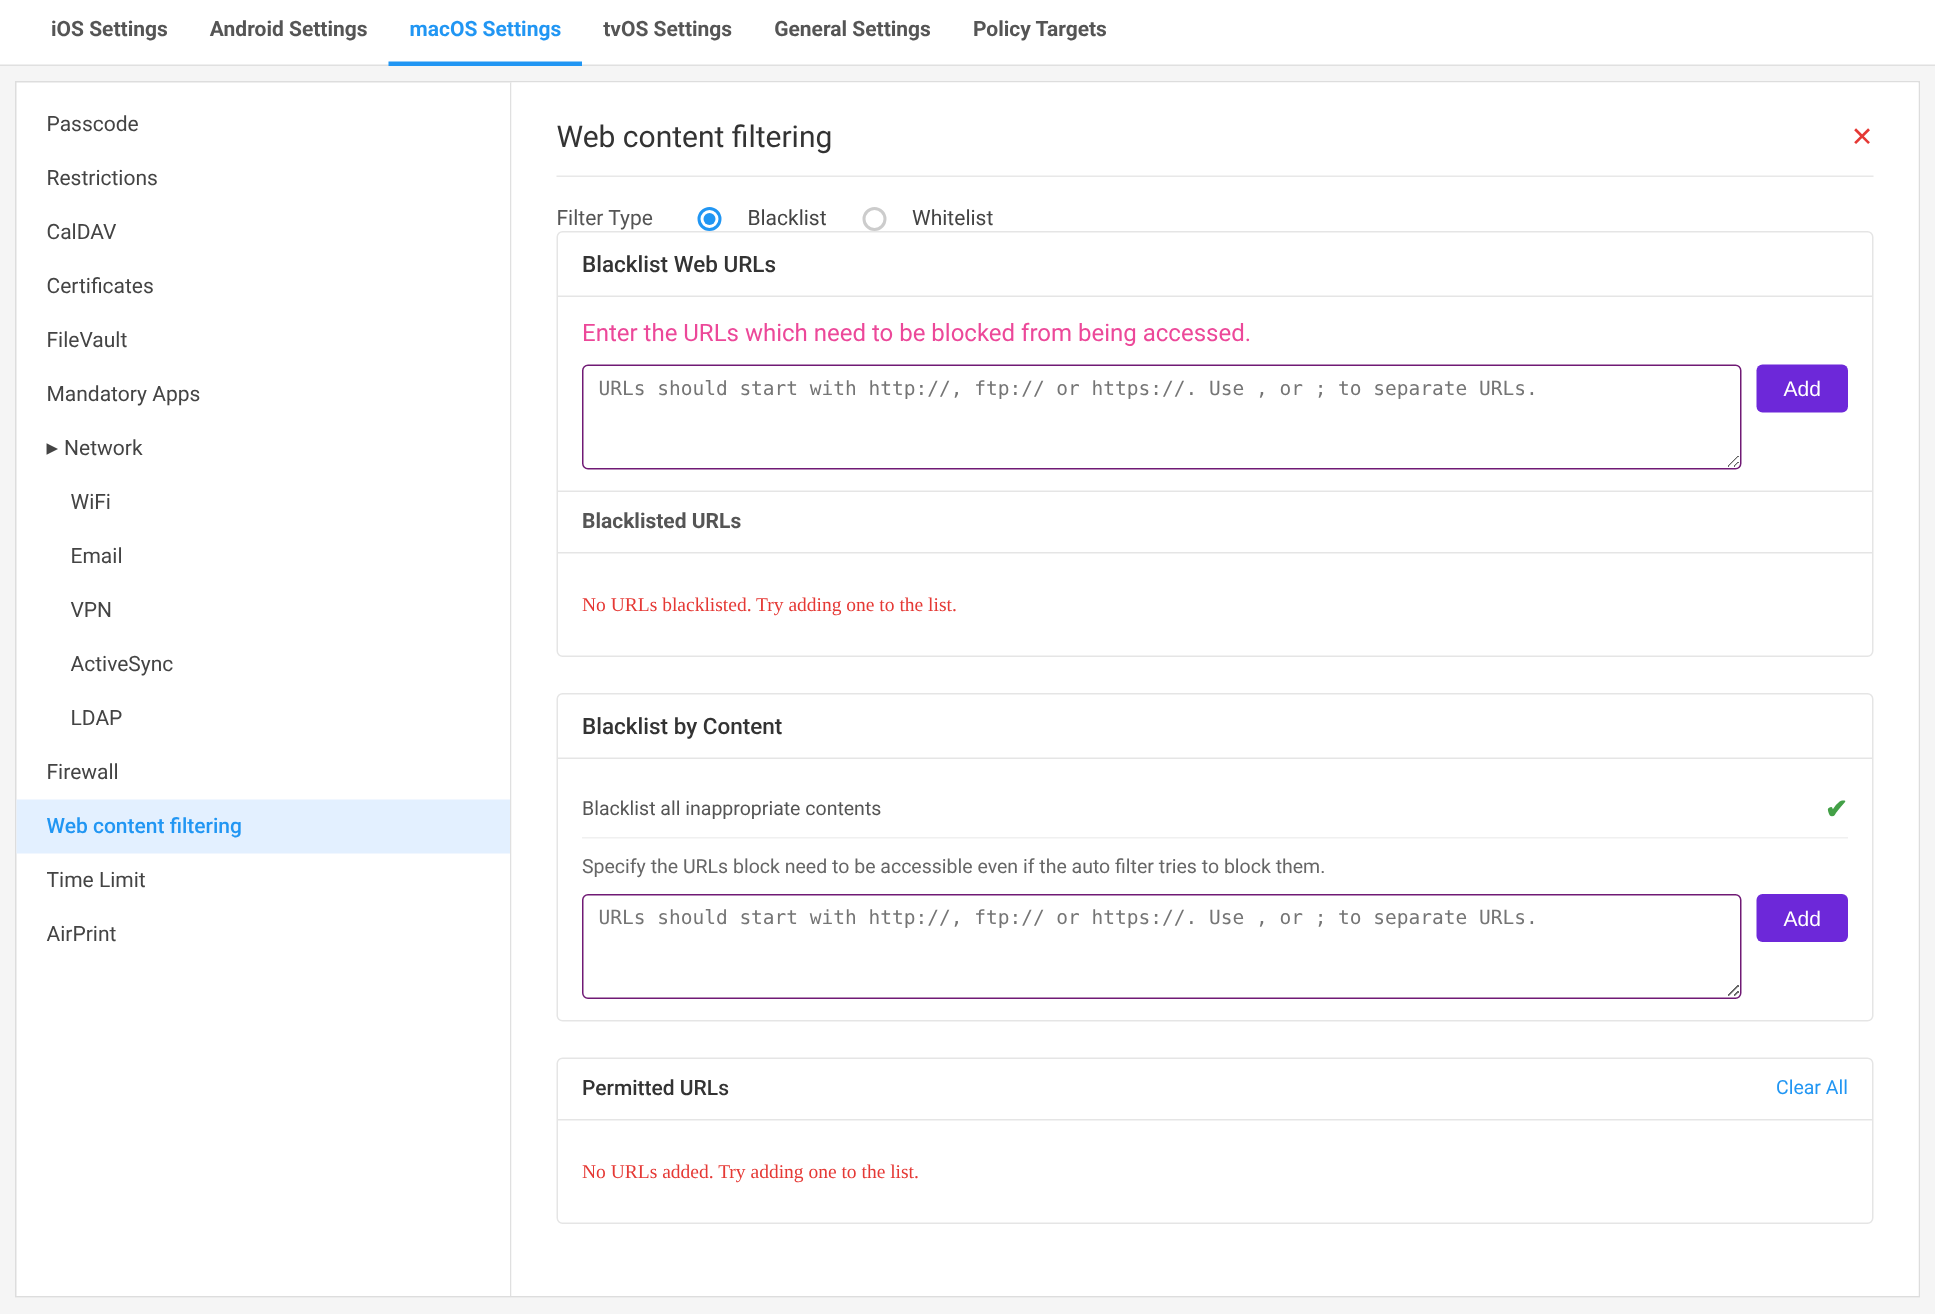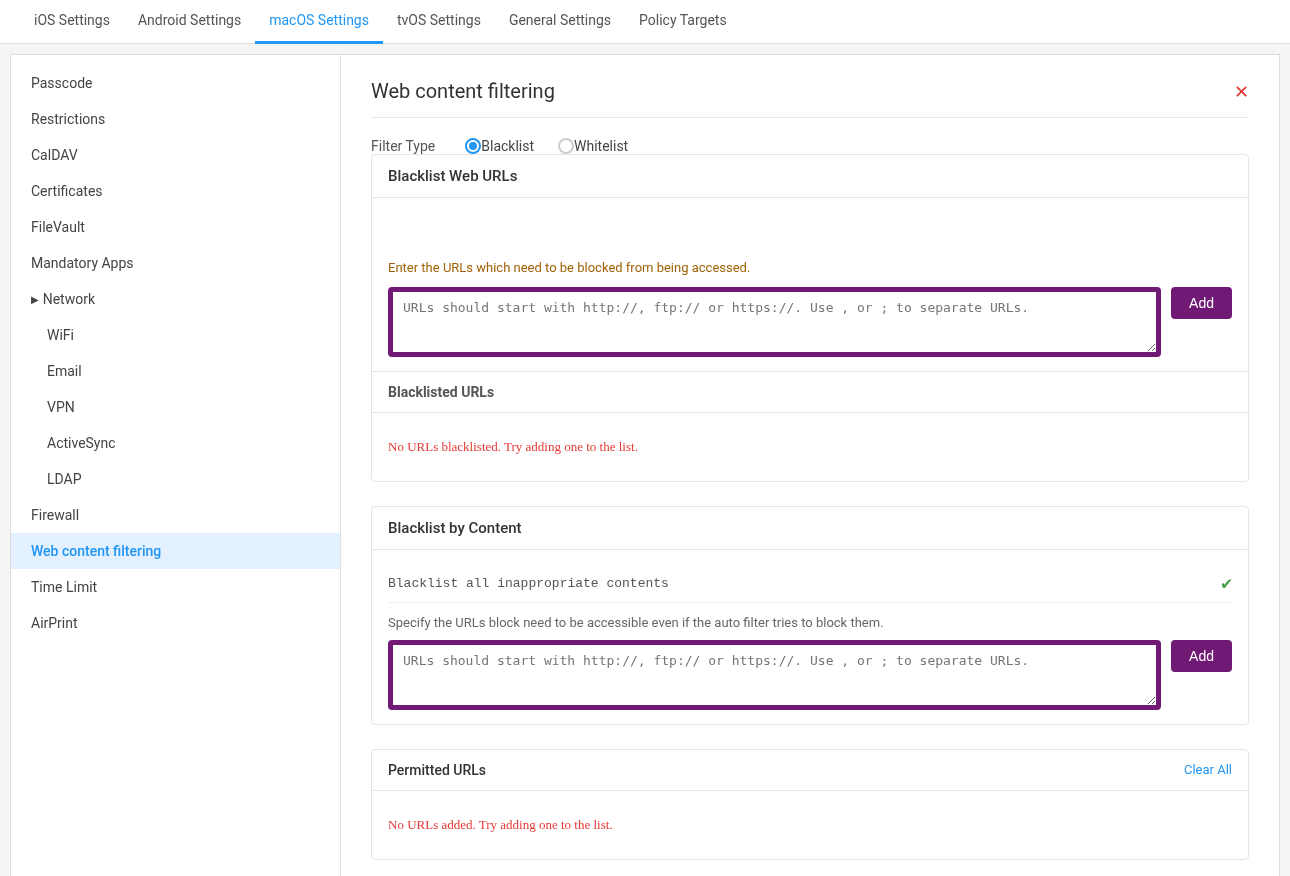--- a/index.html
+++ b/index.html
@@ -1,20 +1,20 @@
 <!DOCTYPE html>
 <html><head>
   <meta charset="utf-8">
   <style>
     * { box-sizing: border-box; margin: 0; padding: 0; }
     body { font-family: -apple-system, BlinkMacSystemFont, 'Segoe UI', Roboto, sans-serif; font-size: 14px; color: #333; background: #f5f5f5; }
 
     
     .top-nav { background: #fff; border-bottom: 1px solid #e0e0e0; display: flex; align-items: center; padding: 0 20px; height: 44px; }
-    .top-nav a { text-decoration: none; color: #555; padding: 0 14px; height: 44px; display: flex; align-items: center; font-size: 14px; border-bottom: 3px solid transparent; }
+    .top-nav a { text-decoration: none; color: #555; padding: 0 14px; height: 44px; display: flex; align-items: center; font-size: 14px; border-bottom: 3px solid transparent; font-weight: bold; }
     .top-nav a.active { color: #2196f3; border-bottom: 3px solid #2196f3; }
 
     
     .main-layout { display: flex; min-height: 780px; background: #fff; margin: 10px; border: 1px solid #ddd; }
 
     
     .sidebar { width: 330px; border-right: 1px solid #e0e0e0; padding: 10px 0; flex-shrink: 0; }
     .sidebar-item { padding: 10px 20px; cursor: pointer; color: #444; font-size: 14px; }
     .sidebar-item.active { background: #e3f0ff; color: #2196f3; font-weight: 500; }
     .sidebar-item.sub { padding-left: 36px; }
@@ -26,38 +26,38 @@
 
     
     .panel-header { display: flex; justify-content: space-between; align-items: center; margin-bottom: 20px; padding-bottom: 14px; border-bottom: 1px solid #e8e8e8; }
     .panel-title { font-size: 20px; font-weight: 400; color: #333; }
     .close-btn { color: #e53935; font-size: 18px; cursor: pointer; }
 
     
     .filter-type-row { display: flex; align-items: flex-start; gap: 30px; }
     .filter-type-label { color: #555; font-size: 14px; }
     .radio-group { display: flex; align-items: center; gap: 24px; }
-    .radio-option { display: flex; align-items: center; gap: 0; cursor: pointer; }
+    .radio-option { display: flex; align-items: center; gap: 17px; cursor: pointer; }
     .radio-circle { width: 16px; height: 16px; border-radius: 50%; border: 2px solid #ccc; display: flex; align-items: center; justify-content: center; }
     .radio-circle.checked { border-color: #2196f3; }
     .radio-circle.checked::after { content: ''; width: 8px; height: 8px; border-radius: 50%; background: #2196f3; }
     .radio-label { font-size: 14px; color: #444; }
 
     
     .section { margin-bottom: 24px; border: 1px solid #e5e5e5; border-radius: 4px; }
     .section-title { font-size: 15px; font-weight: 500; color: #333; padding: 12px 16px; border-bottom: 1px solid #e5e5e5; }
     .section-body { padding: 14px 16px; }
-    .section-desc { font-size: 13px; color: #a16207; margin-bottom: 12px; margin-top: 48px; }
+    .section-desc { font-size: 16px; color: #ec4899; margin-bottom: 12px; }
     .url-input-row { display: flex; gap: 10px; align-items: flex-start; }
-    .url-textarea { flex: 1; border: 5px solid #701a75; border-radius: 4px; padding: 8px 10px; font-size: 13px; color: #666; resize: vertical; height: 70px; outline: none; }
-    .add-btn { background: #701a75; color: #fff; border: none; border-radius: 4px; padding: 8px 18px; font-size: 14px; cursor: pointer; white-space: nowrap; }
+    .url-textarea { flex: 1; border: 1px solid #701a75; border-radius: 4px; padding: 8px 10px; font-size: 13px; color: #666; resize: vertical; height: 70px; outline: none; }
+    .add-btn { background: #6d28d9; color: #fff; border: none; border-radius: 4px; padding: 8px 18px; font-size: 14px; cursor: pointer; white-space: nowrap; }
     .empty-list { color: #e53935; font-size: 13px; text-align: left; padding: 12px 0; font-family: Liberation Serif, serif; }
 
     
-    .content-row { display: flex; align-items: center; justify-content: space-between; padding: 8px 0; border-bottom: 1px solid #f0f0f0; font-family: Liberation Mono, monospace; }
+    .content-row { display: flex; align-items: center; justify-content: space-between; padding: 8px 0; border-bottom: 1px solid #f0f0f0; }
     .content-label { font-size: 13px; color: #555; }
     .checkmark { color: #43a047; font-size: 18px; font-weight: bold; }
 
     
     .permitted-header { display: flex; justify-content: space-between; align-items: flex-start; padding: 12px 16px; border-bottom: 1px solid #e5e5e5; }
     .clear-all-link { color: #2196f3; font-size: 13px; cursor: pointer; }
 
     
     .accessible-note { font-size: 13px; color: #666; margin: 12px 0 10px 0; }
   </style>

